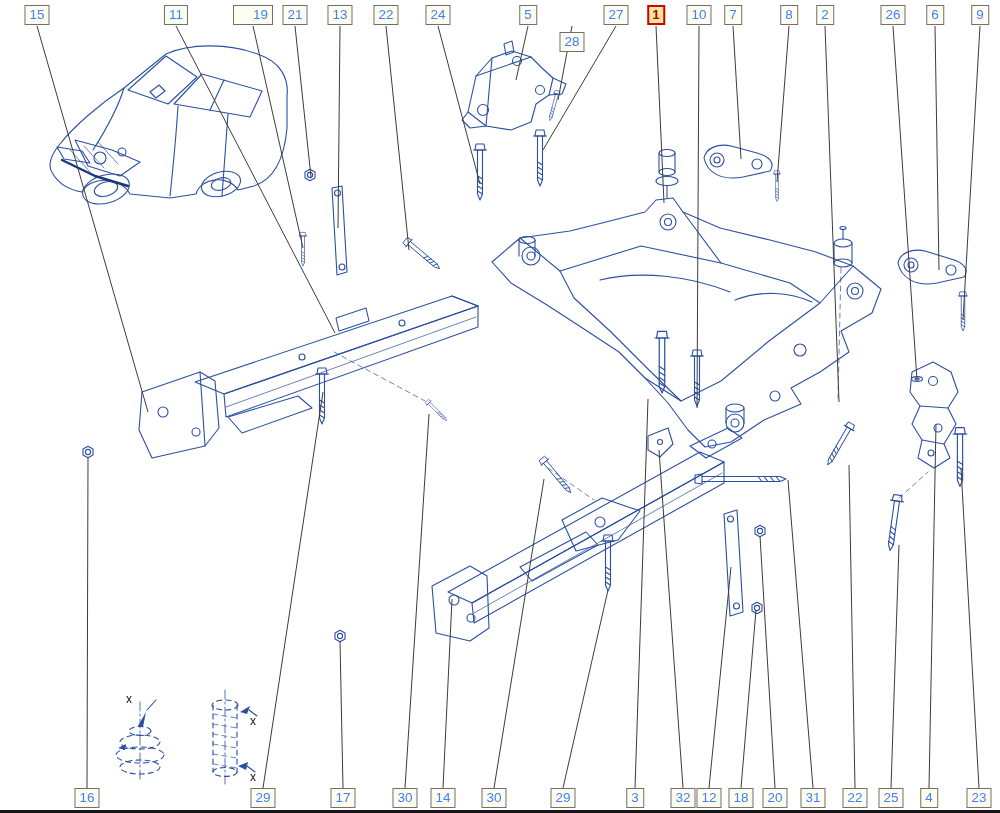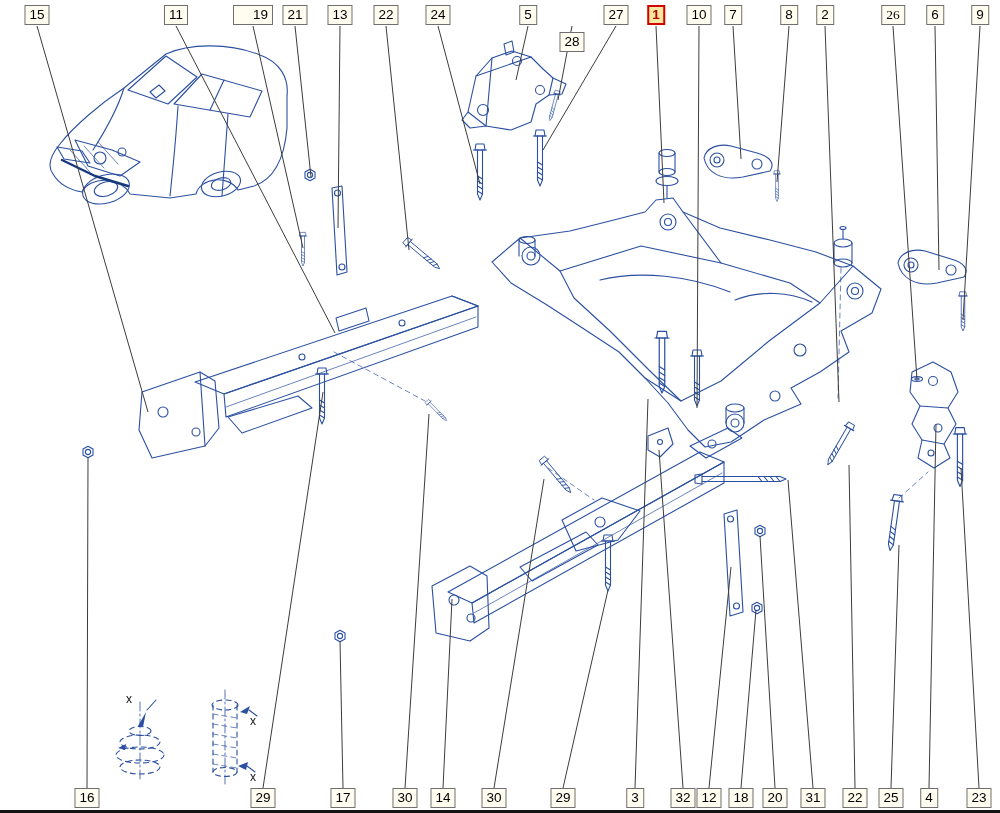--- a/index.html
+++ b/index.html
@@ -9,21 +9,21 @@
     border-bottom:3px solid #141414; overflow:hidden;
     font-family:"Liberation Sans", sans-serif;
   }
   svg.layer { position:absolute; left:0; top:0; }
   #illustration { z-index:1; }
   #leader-svg { z-index:2; }
   #leader-svg line { stroke:var(--leader,#3c3c3c); stroke-width:1; }
   .callout {
     position:absolute; transform:translateX(-50%); z-index:3;
     min-width:14px; text-align:center; padding:1px 4px;
-    font-size:13.5px; line-height:16px; color:#000000;
+    font-size:13.5px; line-height:16px; color:#3b82f6;
     background:var(--label-bg,#fffdf0); border:1px solid var(--label-border,#6f6f6f);
     cursor:pointer; user-select:none;
   }
   .callout.highlighted {
     border:2px solid var(--highlight,#d20000);
     background:var(--highlight-bg,#f5e9a0);
     color:#b40000; font-weight:bold; padding:0 3px;
   }
   .blue { stroke:var(--line,#2b50a1); fill:none; stroke-width:1.1;
           stroke-linecap:round; stroke-linejoin:round; }
@@ -307,21 +307,21 @@
     <div class="callout" style="left: 386px; top: 5px;">22</div>
     <div class="callout" style="left: 438px; top: 5px;">24</div>
     <div class="callout" style="left: 528px; top: 5px;">5</div>
     <div class="callout" style="left: 572px; top: 5px; margin-top: 27px;">28</div>
     <div class="callout" style="left: 616px; top: 5px;">27</div>
     <div class="callout highlighted" style="left: 656px; top: 5px;">1</div>
     <div class="callout" style="left: 699px; top: 5px;">10</div>
     <div class="callout" style="left: 733px; top: 5px;">7</div>
     <div class="callout" style="left: 789px; top: 5px;">8</div>
     <div class="callout" style="left: 825px; top: 5px;">2</div>
-    <div class="callout" style="left: 893px; top: 5px; font-family: Liberation Serif, serif;">26</div>
+    <div class="callout" style="left: 893px; top: 5px;">26</div>
     <div class="callout" style="left: 935px; top: 5px;">6</div>
     <div class="callout" style="left: 980px; top: 5px;">9</div>
     <div class="callout" style="left: 87px; top: 788px;">16</div>
     <div class="callout" style="left: 263px; top: 788px;">29</div>
     <div class="callout" style="left: 343px; top: 788px;">17</div>
     <div class="callout" style="left: 405px; top: 788px;">30</div>
     <div class="callout" style="left: 443px; top: 788px;">14</div>
     <div class="callout" style="left: 494px; top: 788px;">30</div>
     <div class="callout" style="left: 563px; top: 788px;">29</div>
     <div class="callout" style="left: 635px; top: 788px;">3</div>

